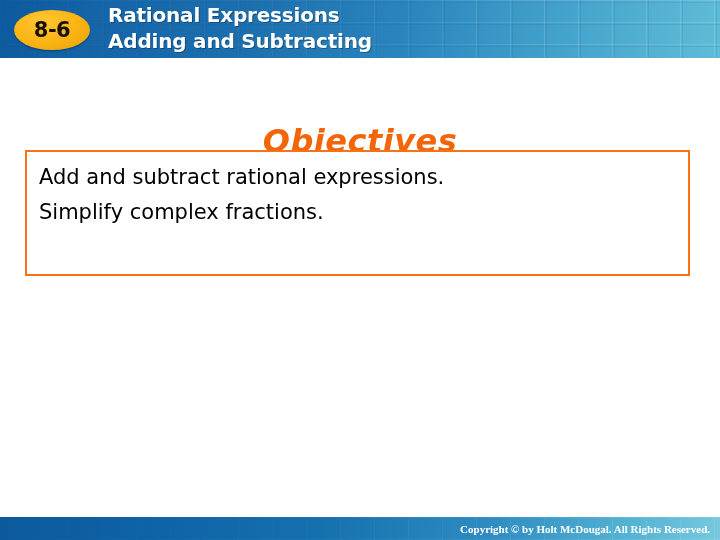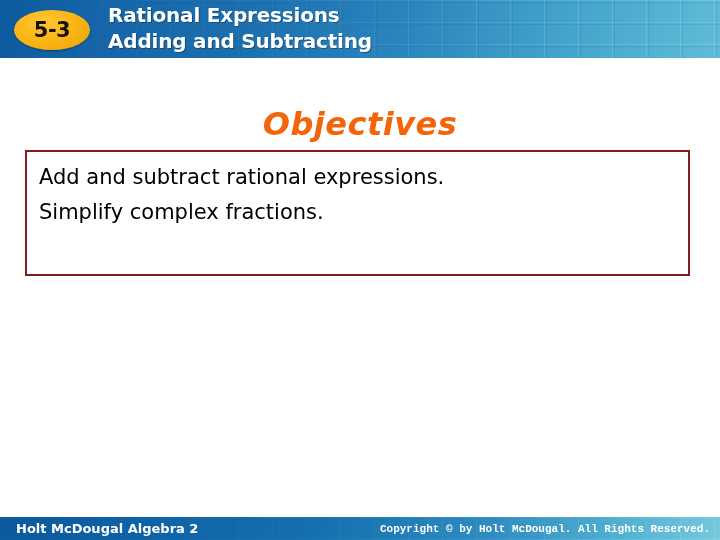--- a/index.html
+++ b/index.html
@@ -70,39 +70,39 @@
     font-size:20px;
     line-height:26px;
     letter-spacing:-0.2px;
     text-shadow: 1px 1px 0 rgba(0,0,0,0.30);
   }
   .header-title .line { display:block; white-space:nowrap; }
 
   
   .objectives-title {
     position:absolute;
-    left:0; top:105px;
+    left:0; top:122px;
     width:720px;
     text-align:center;
     color:#f4650a;
     font-family:"DejaVu Sans", sans-serif;
     font-weight:bold;
     font-style:italic;
     font-size:32px;
     line-height:38px;
     letter-spacing:0.5px;
   }
 
   
   .content-box {
     position:absolute;
     left:25px; top:150px;
     width:665px; height:126px;
     background:#ffffff;
-    border:2px solid #7f1d1d;
+    border:2px solid #f97316;
     padding:12px 10px 10px 12px;
   }
   .objective-line {
     color:#000000;
     font-family:"DejaVu Sans", sans-serif;
     font-size:21px;
     line-height:26px;
     white-space:nowrap;
   }
   .objective-line.second { margin-top:9px; }
@@ -139,51 +139,50 @@
     font-family:"DejaVu Sans", sans-serif;
     font-weight:bold;
     font-size:13px;
     line-height:17px;
     white-space:nowrap;
   }
   .footer-right {
     position:absolute;
     right:10px; top:5px;
     color:#ffffff;
-    font-family:Liberation Mono, monospace;
+    font-family:Liberation Serif, serif;
     font-weight:bold;
     font-size:11px;
     line-height:14px;
     white-space:nowrap;
   }
 </style>
 </head>
 <body>
 
 <div class="slide">
 
   <div class="header">
     <div class="header-pattern"></div>
 
     <div class="lesson-badge">
-      <span class="lesson-badge-text">5-3</span>
+      <span class="lesson-badge-text">8-6</span>
     </div>
 
     <div class="header-title">
       <span class="line">Rational Expressions</span>
       <span class="line">Adding and Subtracting</span>
     </div>
   </div>
 
   <div class="objectives-title">Objectives</div>
 
   <div class="content-box">
     <div class="objective-line">Add and subtract rational expressions.</div>
     <div class="objective-line second">Simplify complex fractions.</div>
   </div>
 
   <div class="footer">
     <div class="footer-pattern"></div>
-    <div class="footer-left">Holt McDougal Algebra 2</div>
     <div class="footer-right">Copyright © by Holt McDougal. All Rights Reserved.</div>
   </div>
 
 </div>
 
 </body></html>

